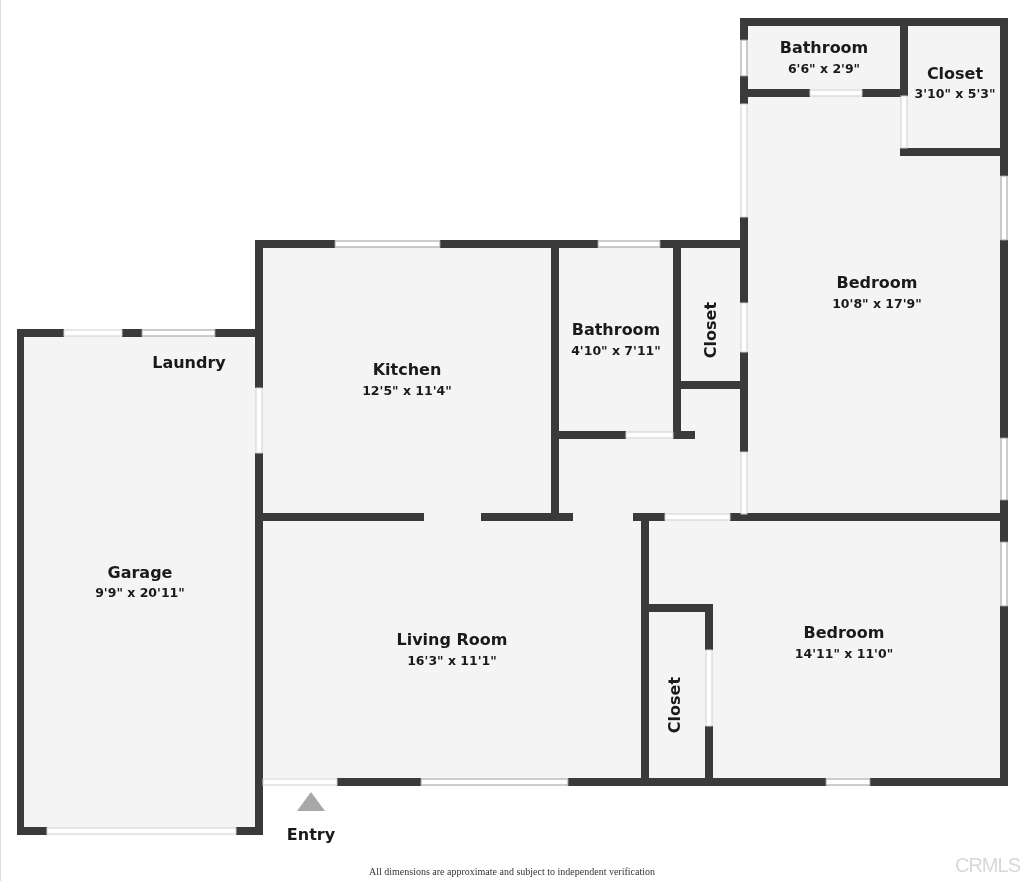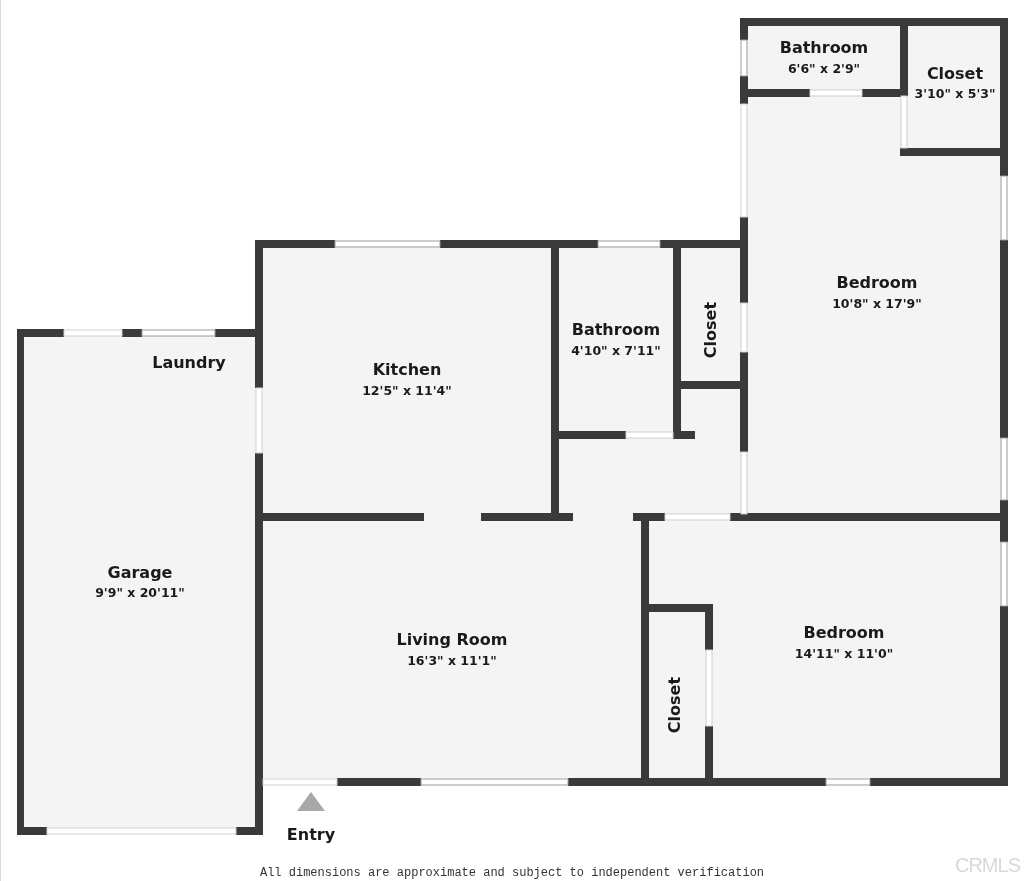--- a/index.html
+++ b/index.html
@@ -5,21 +5,21 @@
   html,body{margin:0;padding:0;background:#ffffff;}
   body{width:1024px;height:881px;position:relative;overflow:hidden;font-family:"DejaVu Sans","Liberation Sans",sans-serif;}
   #plan{position:absolute;left:0;top:0;width:1024px;height:881px;}
   .floor{fill:#f4f4f4;}
   .wall{fill:#3a3a3a;}
   .opening{fill:#ffffff;stroke:#cfcfcf;stroke-width:1;}
   .win{fill:#ffffff;stroke:#9a9a9a;stroke-width:1;}
   .room-name{font-family:"DejaVu Sans","Liberation Sans",sans-serif;font-weight:bold;font-size:16px;fill:#1a1a1a;text-anchor:middle;}
   .room-dim{font-family:"DejaVu Sans","Liberation Sans",sans-serif;font-weight:bold;font-size:12.5px;fill:#1a1a1a;text-anchor:middle;}
   .entry-label{font-family:"DejaVu Sans","Liberation Sans",sans-serif;font-weight:bold;font-size:16px;fill:#1a1a1a;text-anchor:middle;}
-  .footer-note{position:absolute;left:0;width:1024px;top:866px;text-align:center;font-family:Liberation Mono, monospace;font-size:12px;color:#333;}
+  .footer-note{position:absolute;left:0;width:1024px;top:866px;text-align:center;font-family:Liberation Serif, serif;font-size:10px;color:#333;}
   .watermark{position:absolute;right:4px;top:854px;font-family:"Liberation Sans",sans-serif;font-size:20px;color:#d8d8d8;letter-spacing:-1px;}
   .left-border{position:absolute;left:0;top:0;width:1px;height:881px;background:#dddddd;}
 </style>
 </head>
 <body>
 
 <div class="left-border"></div>
 
 <svg id="plan" viewBox="0 0 1024 881" xmlns="http://www.w3.org/2000/svg">
 

